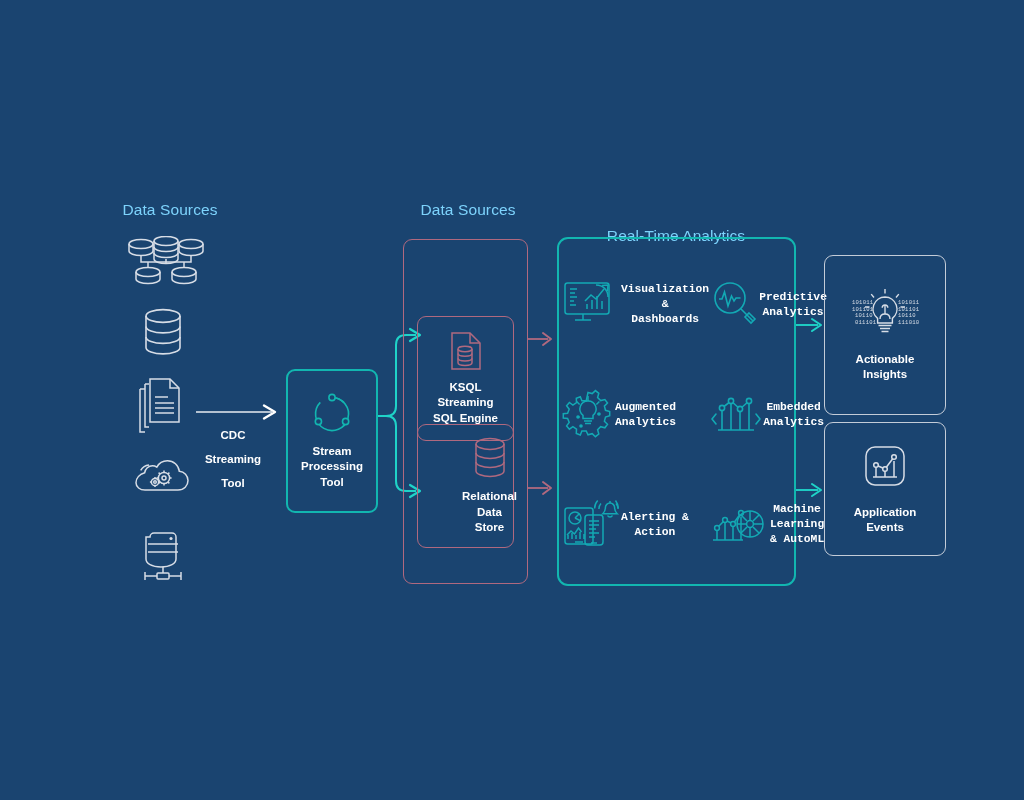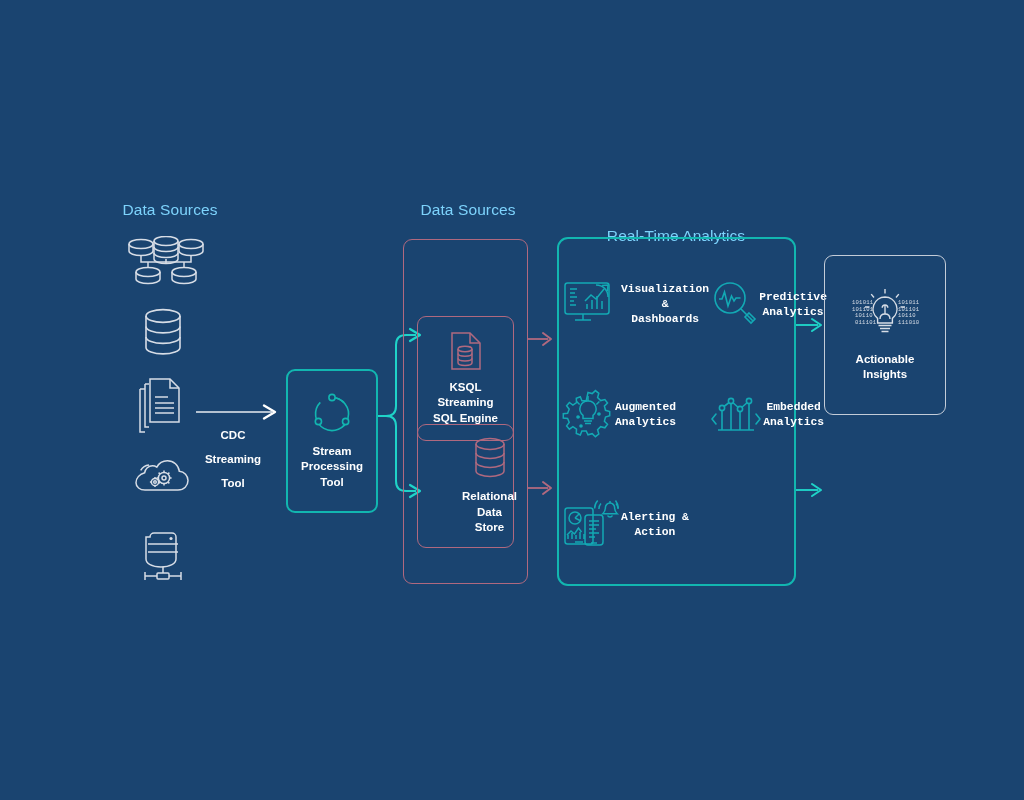--- a/index.html
+++ b/index.html
@@ -362,20 +362,40 @@
             <path d="M40 6.5c-1.3 1.4-2.1 3.3-2.1 5.4M36.7 3.5C34.8 5.6 33.6 8.4 33.6 11.5"></path>
             <path d="M58 6.5c1.3 1.4 2.1 3.3 2.1 5.4" transform="translate(-3,0)"></path>
             <path d="M59 4c1.6 2 2.6 4.6 2.6 7.5" transform="translate(-4.5,-0.5)"></path>
           </g>
         </svg>
       </div>
       <div class="rta-label">Alerting &amp;
 Action</div>
     </div>
 
+    <div class="rta-cell">
+      <div class="rta-icon">
+        <svg width="58" height="50" viewBox="0 0 58 50">
+          <g class="ic" stroke="#13a9b4" stroke-width="1.5">
+            <path d="M8 42V30M16 42V22M24 42V26M32 42V19"></path>
+            <path d="M4 42h30"></path>
+            <path d="M8 30l8-8 8 4 8-11"></path>
+            <circle cx="8" cy="30" r="2.4" fill="#1a4470"></circle>
+            <circle cx="16" cy="22" r="2.4" fill="#1a4470"></circle>
+            <circle cx="24" cy="26" r="2.4" fill="#1a4470"></circle>
+            <circle cx="32" cy="15" r="2.4" fill="#1a4470"></circle>
+            <circle cx="41" cy="26" r="13"></circle>
+            <circle cx="41" cy="26" r="3.4"></circle>
+            <path d="M41 13v9M41 30v9M28 26h9M45 26h9M32 17l6 6M50 35l-6-6M32 35l6-6M50 17l-6 6"></path>
+          </g>
+        </svg>
+      </div>
+      <div class="rta-label">Machine Learning
+&amp; AutoML</div>
+    </div>
   </div>
 
   <svg class="conn" style="left:796px; top:316px; width:32px; height:18px;">
     <line x1="0" y1="9" x2="22" y2="9" stroke="#1fd3c8" stroke-width="1.9"></line>
     <polyline points="16,3 25,9 16,15" fill="none" stroke="#1fd3c8" stroke-width="2.1" stroke-linecap="round" stroke-linejoin="round"></polyline>
   </svg>
   <svg class="conn" style="left:796px; top:481px; width:32px; height:18px;">
     <line x1="0" y1="9" x2="22" y2="9" stroke="#1fd3c8" stroke-width="1.9"></line>
     <polyline points="16,3 25,9 16,15" fill="none" stroke="#1fd3c8" stroke-width="2.1" stroke-linecap="round" stroke-linejoin="round"></polyline>
   </svg>
@@ -400,14 +420,31 @@
           <text x="54" y="22.5">101101</text>
           <text x="54" y="29">10110</text>
           <text x="54" y="35.5">111010</text>
         </g>
       </svg>
     </div>
     <div class="box-label">Actionable
 Insights</div>
   </div>
 
+  <div class="box white" style="left:824px; top:422px; width:122px; height:134px;">
+    <div style="margin-bottom:6px;">
+      <svg width="54" height="52" viewBox="0 0 54 52">
+        <g class="ic" stroke="#d7dde6" stroke-width="1.5">
+          <rect x="8" y="4" width="38" height="38" rx="9"></rect>
+          <path d="M18 34V22M27 34v-8M36 34V18"></path>
+          <path d="M15 34h24"></path>
+          <path d="M18 22l9 4 9-12"></path>
+          <circle cx="18" cy="22" r="2.3" fill="#1a4470"></circle>
+          <circle cx="27" cy="26" r="2.3" fill="#1a4470"></circle>
+          <circle cx="36" cy="14" r="2.3" fill="#1a4470"></circle>
+        </g>
+      </svg>
+    </div>
+    <div class="box-label">Application
+Events</div>
+  </div>
 
 </div>
 
 </body></html>

